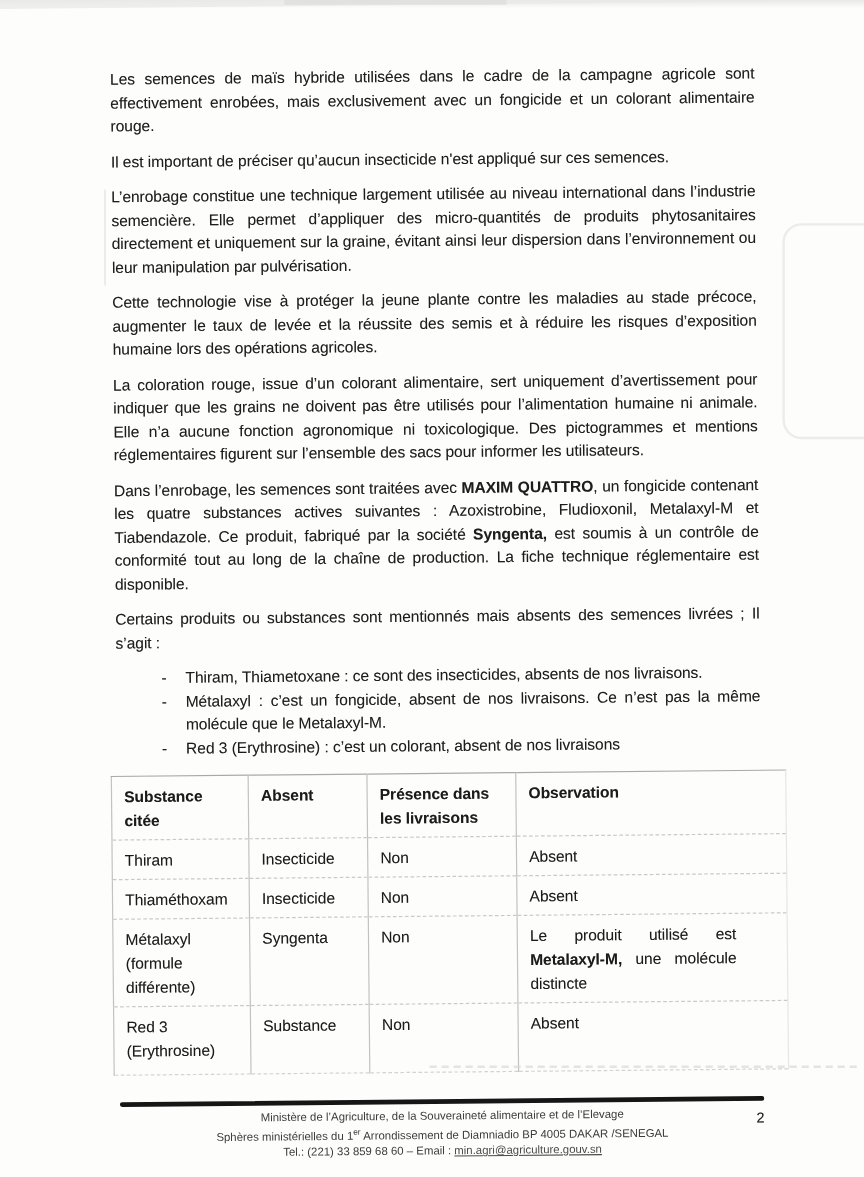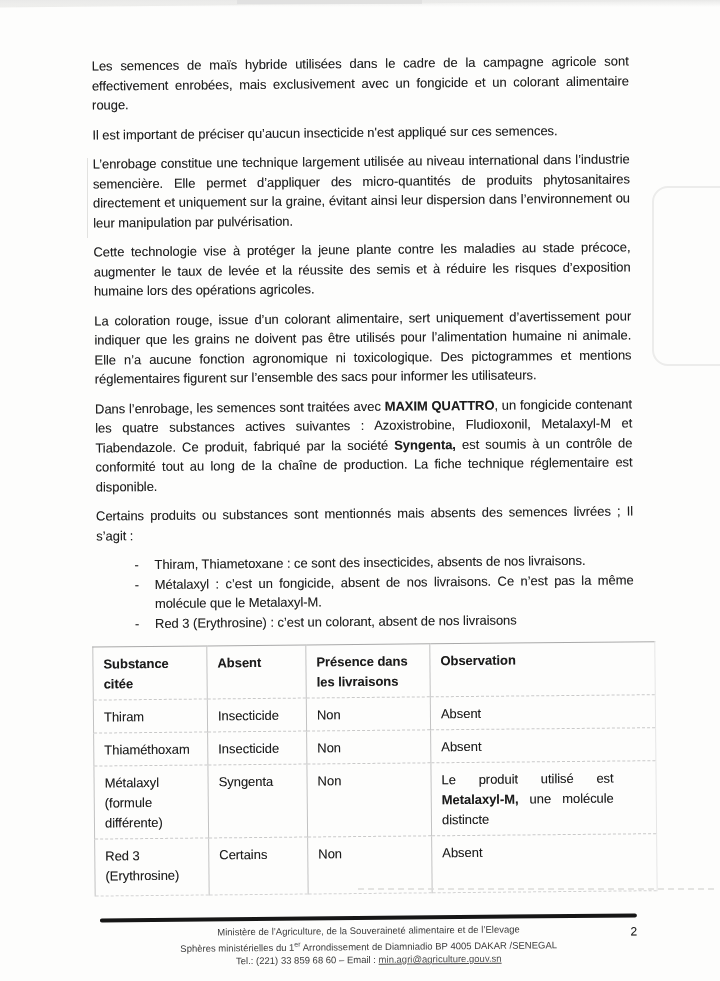--- a/index.html
+++ b/index.html
@@ -132,21 +132,21 @@
         <tr class="r3">
           <td class="justify-cell">Métalaxyl (formule différente)</td>
           <td>Syngenta</td>
           <td>Non</td>
           <td>
             <div class="obs-wrap"><span>Le produit utilisé est </span><b>Metalaxyl-M,</b><span> une molécule distincte</span></div>
           </td>
         </tr>
         <tr class="r4 last">
           <td class="justify-cell">Red 3 (Erythrosine)</td>
-          <td>Certains</td>
+          <td>Substance</td>
           <td>Non</td>
           <td>Absent</td>
         </tr>
       </tbody>
     </table>
 
     <div class="footer">
       <div class="footer-rule"></div>
       <span class="page-num">2</span>
       <div class="footer-lines">

